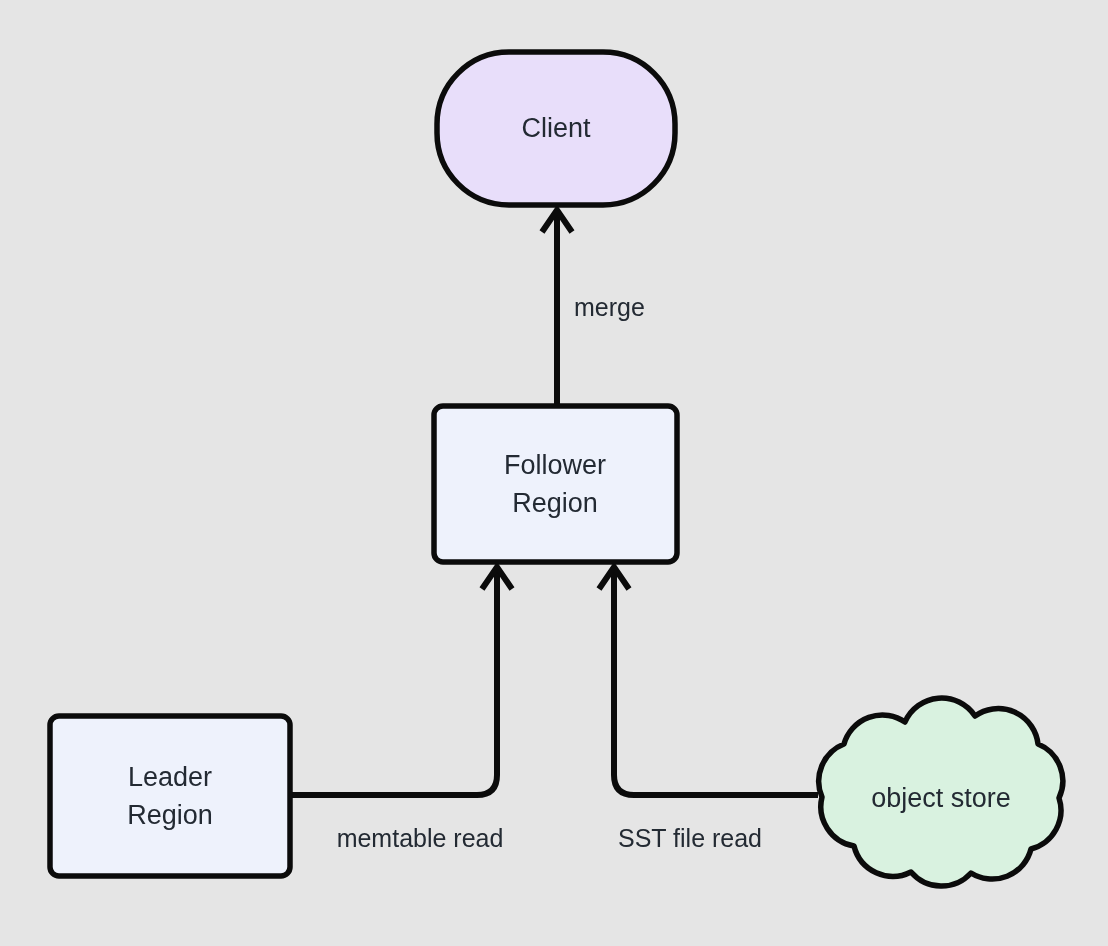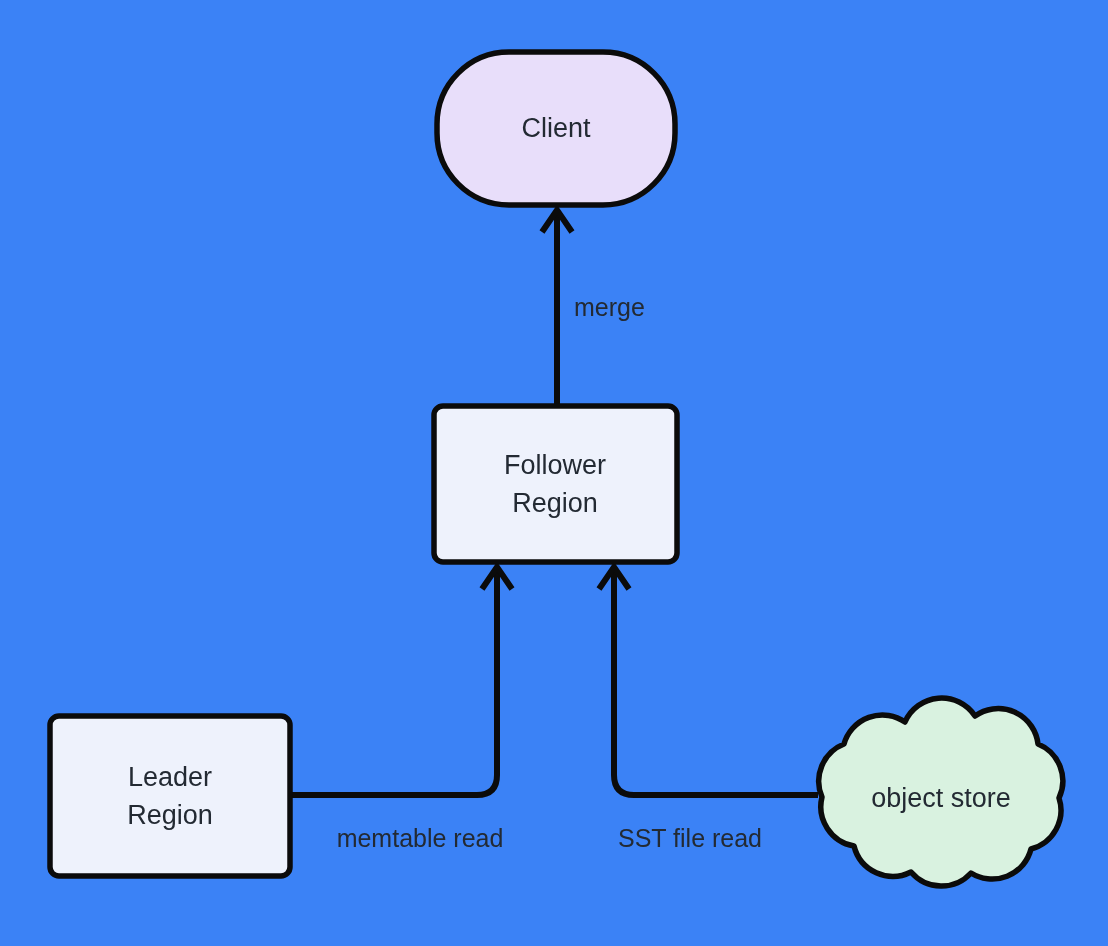--- a/index.html
+++ b/index.html
@@ -10,21 +10,21 @@
   body {
     width: 1108px;
     height: 946px;
     font-family: "Liberation Sans", "DejaVu Sans", sans-serif;
     overflow: hidden;
   }
   #diagram-root {
     position: relative;
     width: 1108px;
     height: 946px;
-    background: #3b82f6;
+    background: #e5e5e5;
   }
   svg.diagram-canvas {
     position: absolute;
     top: 0;
     left: 0;
     width: 1108px;
     height: 946px;
   }
   .node-label {
     font-family: "Liberation Sans", "DejaVu Sans", sans-serif;

